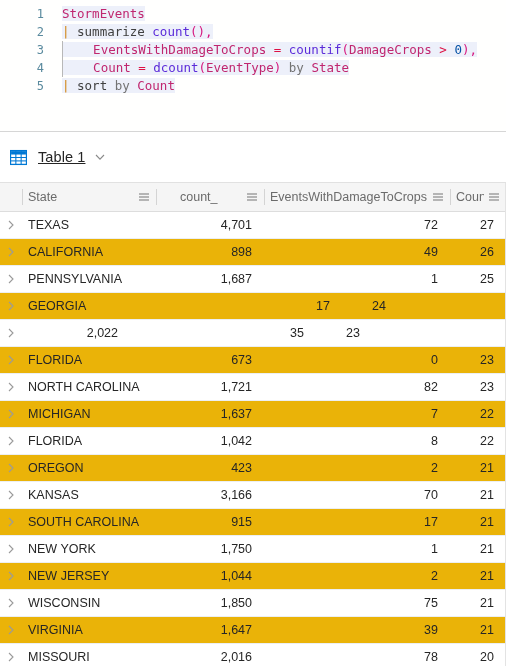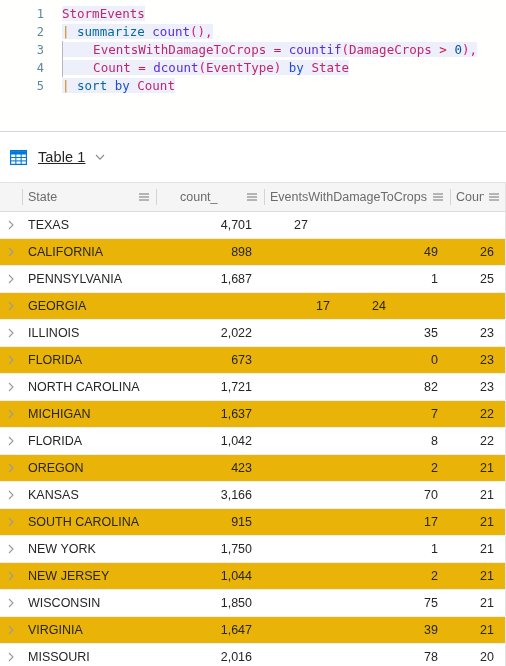--- a/index.html
+++ b/index.html
@@ -45,27 +45,27 @@
   .pipe{color:#d18616;}
   .guide{
     display:inline-block;
     width:1px;height:18px;
     background:#b8b8b8;
     vertical-align:top;
     position:relative;
     top:0px;
   }
   .tbl   {color:#c0266f;}
-  .kw    {color:#1d4ed8;}
+  .kw    {color:#737373;}
   .op    {color:#d14;}
   .fn    {color:#5b2bd9;}
   .ident {color:#c0266f;}
   .punc  {color:#d6187f;}
   .num   {color:#0451a5;}
-  .cmd   {color:#0369a1;}
+  .cmd   {color:#404040;}
 
   
   .result-head{
     height:50px;
     display:flex;
     align-items:center;
     padding-left:10px;
     box-sizing:border-box;
   }
   .grid-icon{
@@ -205,20 +205,21 @@
     </div>
   <div id="grid-body">
       <div class="row">
         <div class="cell exp c0">
           <svg viewBox="0 0 10 10" class="exp-chev">
             <polyline points="3,1 7,5 3,9" fill="none" stroke="#9a9a9a" stroke-width="1.1"></polyline>
           </svg>
         </div>
         <div class="cell c1">TEXAS</div>
         <div class="cell c2 num-cell">4,701</div>
+        <div class="cell c3 num-cell">72</div>
         <div class="cell c4 num-cell">27</div>
       </div>
       <div class="row alt">
         <div class="cell exp c0">
           <svg viewBox="0 0 10 10" class="exp-chev">
             <polyline points="3,1 7,5 3,9" fill="none" stroke="#9a9a9a" stroke-width="1.1"></polyline>
           </svg>
         </div>
         <div class="cell c1">CALIFORNIA</div>
         <div class="cell c2 num-cell">898</div>
@@ -245,21 +246,20 @@
         <div class="cell c1">GEORGIA</div>
         <div class="cell c3 num-cell">17</div>
         <div class="cell c4 num-cell">24</div>
       </div>
       <div class="row">
         <div class="cell exp c0">
           <svg viewBox="0 0 10 10" class="exp-chev">
             <polyline points="3,1 7,5 3,9" fill="none" stroke="#9a9a9a" stroke-width="1.1"></polyline>
           </svg>
         </div>
-        <div class="cell c1">ILLINOIS</div>
         <div class="cell c2 num-cell">2,022</div>
         <div class="cell c3 num-cell">35</div>
         <div class="cell c4 num-cell">23</div>
       </div>
       <div class="row alt">
         <div class="cell exp c0">
           <svg viewBox="0 0 10 10" class="exp-chev">
             <polyline points="3,1 7,5 3,9" fill="none" stroke="#9a9a9a" stroke-width="1.1"></polyline>
           </svg>
         </div>

